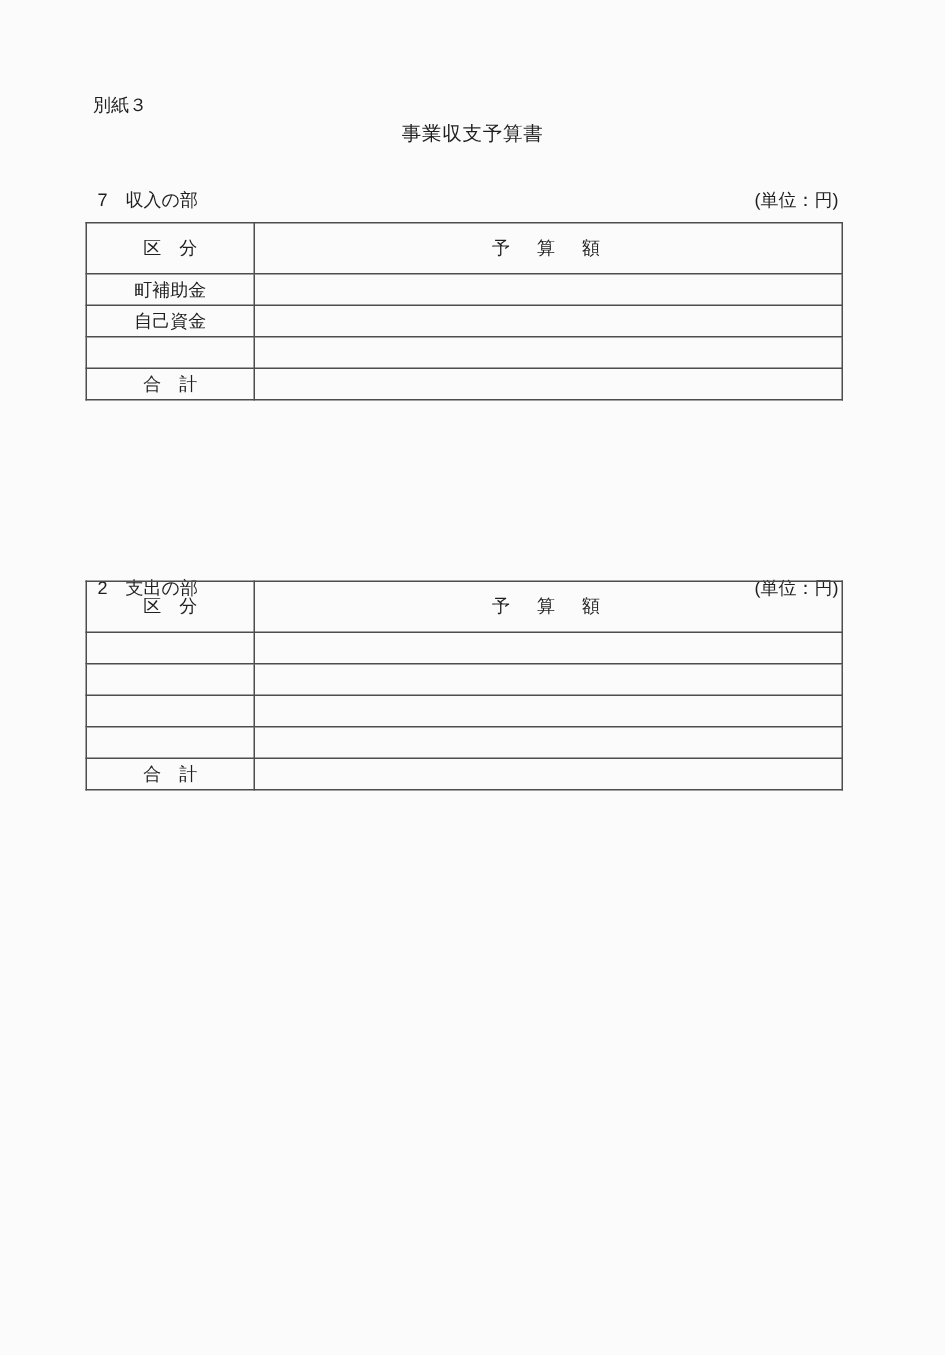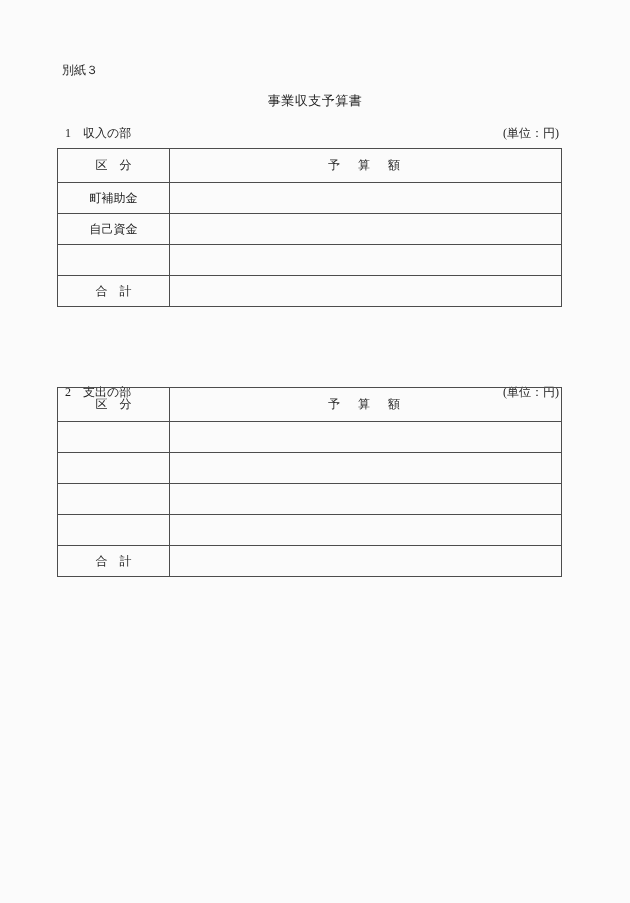--- a/index.html
+++ b/index.html
@@ -5,35 +5,35 @@
   html, body {
     margin: 0;
     padding: 0;
     background: #fbfbfb;
   }
   .page {
     position: relative;
     width: 630px;
     height: 903px;
     background: #fbfbfb;
-    font-family: Liberation Serif, serif;
+    font-family: Liberation Sans, sans-serif;
     color: #1f1f1f;
     overflow: hidden;
   }
   .attachment {
     position: absolute;
     left: 62px;
     top: 63px;
     font-size: 12px;
     line-height: 15px;
   }
   .doc-title {
     position: absolute;
     left: 0;
-    top: 93px;
+    top: 81px;
     width: 630px;
     text-align: center;
     font-size: 13px;
     line-height: 16px;
     letter-spacing: 0.5px;
   }
   .section-head {
     position: absolute;
     left: 57px;
     width: 502px;
@@ -60,35 +60,35 @@
     border: 1px solid #4d4d4d;
     font-size: 12px;
     text-align: center;
     vertical-align: middle;
     padding: 0;
     overflow: hidden;
     white-space: nowrap;
   }
   .budget-table .col-cat   { width: 111px; }
   .budget-table .col-amt   { width: 391px; }
-  .budget-table tr         { height: 31px; }
+  .budget-table tr         { height: 21px; }
   .budget-table tr.hdr     { height: 34px; margin-top: 31px; }
   .budget-table td.amt-hdr { letter-spacing: 3px; }
 </style>
 </head>
 <body>
 
 <div class="page">
 
   <div class="attachment">別紙３</div>
 
   <div class="doc-title">事業収支予算書</div>
 
   <div class="section-head sec1-head">
-    <span class="heading">1　収入の部</span>
+    <span class="heading">7　収入の部</span>
     <span class="unit">(単位：円)</span>
   </div>
 
   <table class="budget-table table1">
     <tbody>
         <tr class="hdr">
       <td class="col-cat">区　分</td>
       <td class="col-amt amt-hdr">予　算　額</td>
     </tr>
     <tr>

